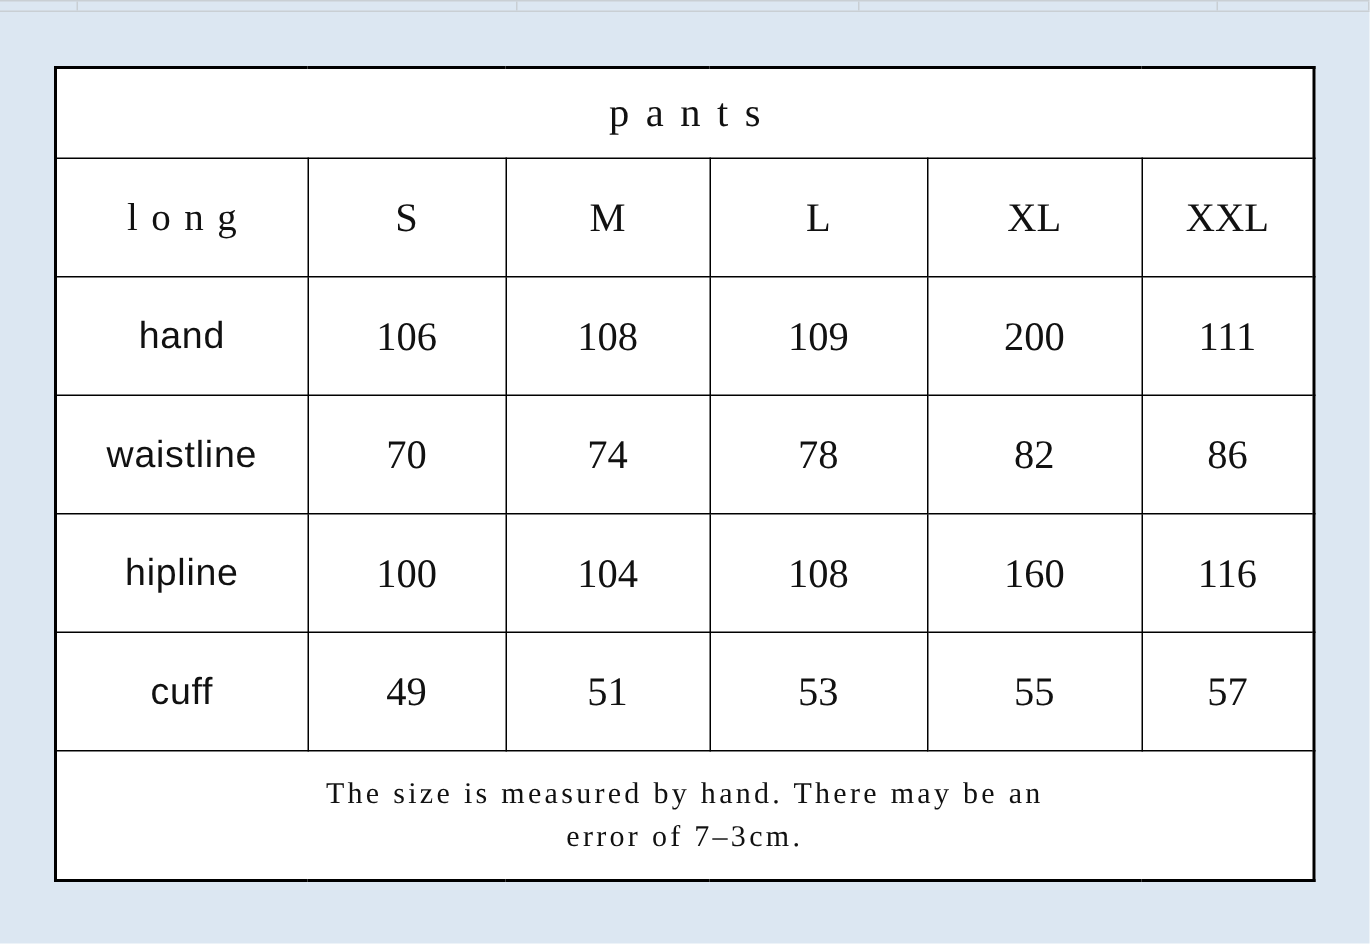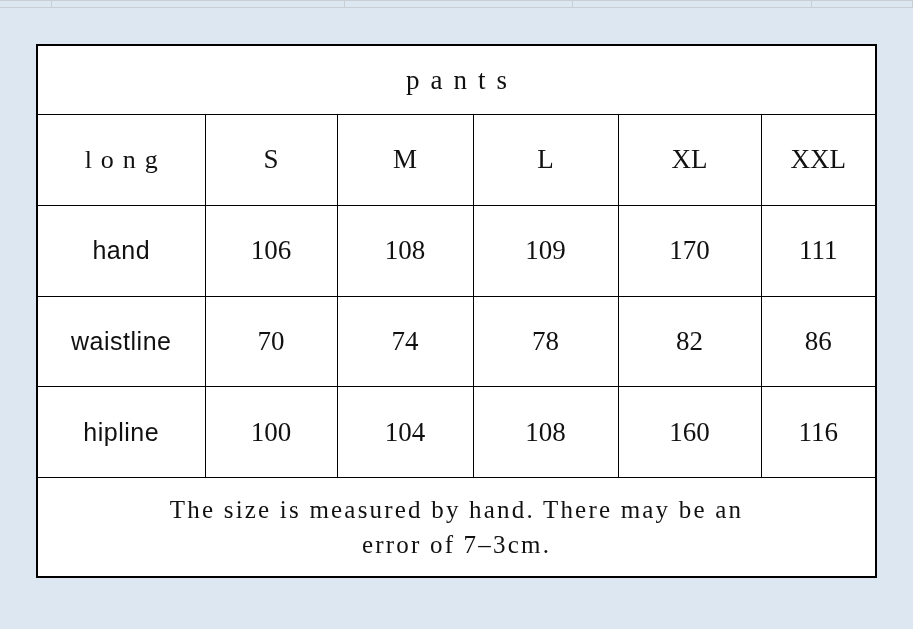--- a/index.html
+++ b/index.html
@@ -90,21 +90,21 @@
   td.data-cell {
     font-family: "Liberation Serif", serif;
     font-size: 27px;
     margin-top: 24px;
   }
 
   
   td.note-cell {
     height: 85px;
     font-family: "Liberation Serif", serif;
-    font-size: 25px;
+    font-size: 20px;
     letter-spacing: 2.2px;
     line-height: 1.42;
     padding: 2px 14px 0 14px;
   }
   td.note-cell .note-line {
     display: block;
   }
 
   
   col.c-label { width: 168px; }
@@ -147,21 +147,21 @@
         <td class="size-head">L</td>
         <td class="size-head">XL</td>
         <td class="size-head">XXL</td>
       </tr>
 
       <tr class="data-row">
         <td class="row-label">hand</td>
         <td class="data-cell">106</td>
         <td class="data-cell">108</td>
         <td class="data-cell">109</td>
-        <td class="data-cell">170</td>
+        <td class="data-cell">200</td>
         <td class="data-cell">111</td>
       </tr>
 
       <tr class="data-row">
         <td class="row-label">waistline</td>
         <td class="data-cell">70</td>
         <td class="data-cell">74</td>
         <td class="data-cell">78</td>
         <td class="data-cell">82</td>
         <td class="data-cell">86</td>
@@ -169,20 +169,28 @@
 
       <tr class="data-row">
         <td class="row-label">hipline</td>
         <td class="data-cell">100</td>
         <td class="data-cell">104</td>
         <td class="data-cell">108</td>
         <td class="data-cell">160</td>
         <td class="data-cell">116</td>
       </tr>
 
+      <tr class="data-row">
+        <td class="row-label">cuff</td>
+        <td class="data-cell">49</td>
+        <td class="data-cell">51</td>
+        <td class="data-cell">53</td>
+        <td class="data-cell">55</td>
+        <td class="data-cell">57</td>
+      </tr>
 
       <tr>
         <td class="note-cell" colspan="6">
           <span class="note-line">The size is measured by hand. There may be an</span>
           <span class="note-line">error of 7–3cm.</span>
         </td>
       </tr>
     </tbody>
   </table>
 </div>

